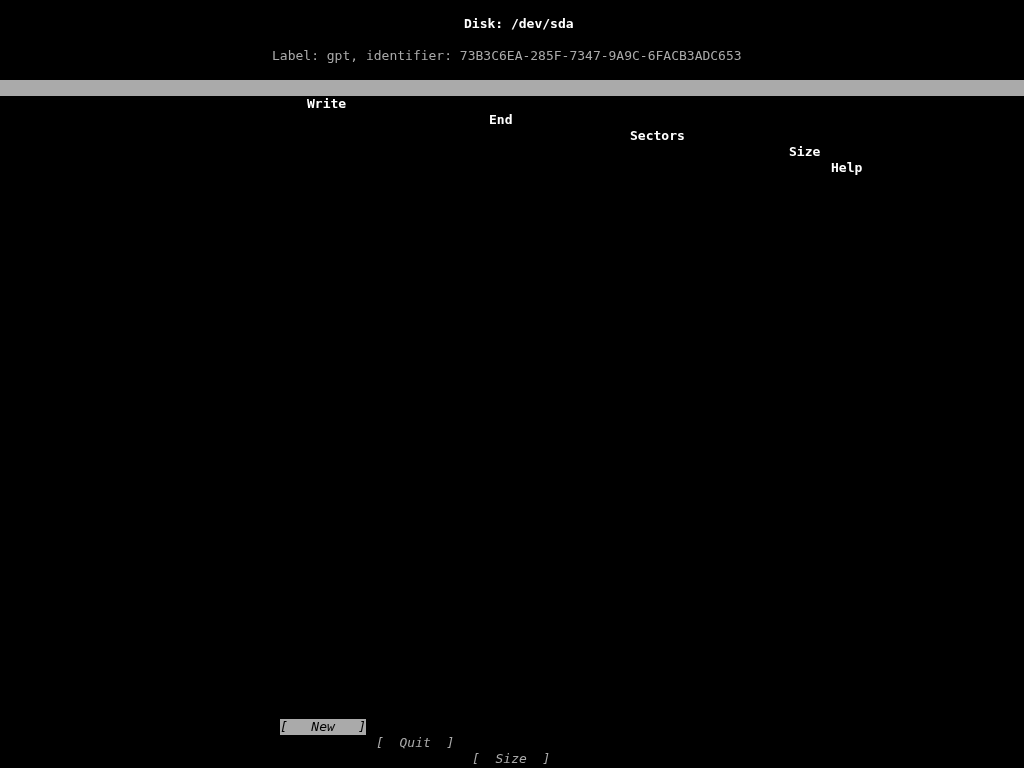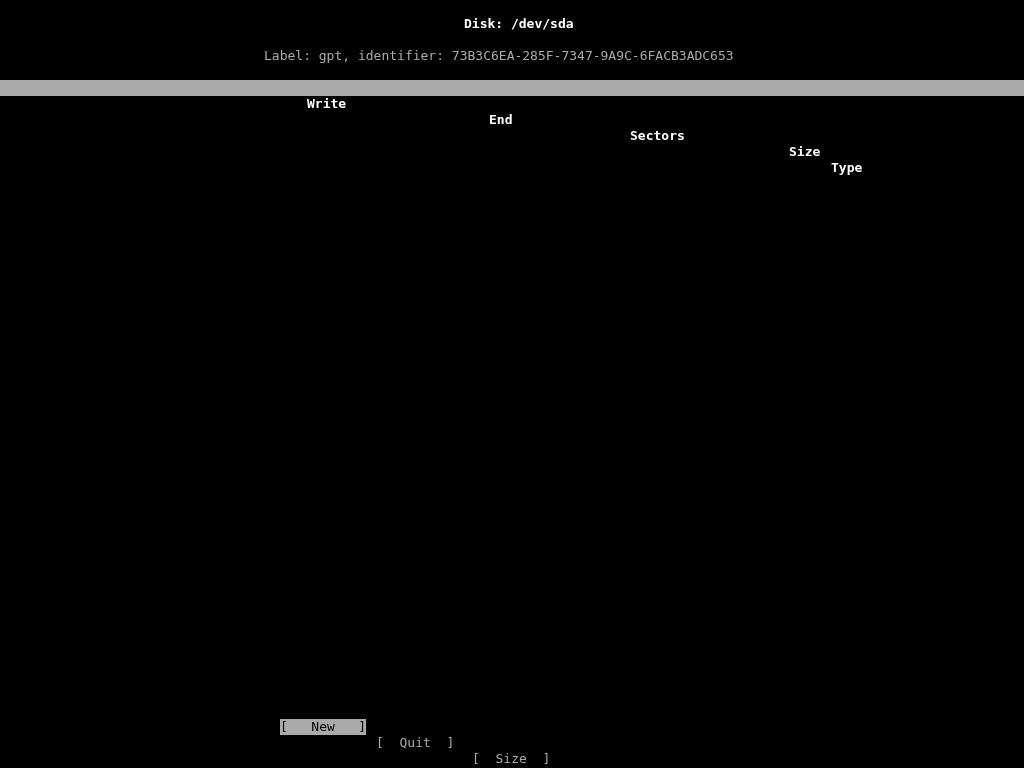--- a/index.html
+++ b/index.html
@@ -63,20 +63,21 @@
   .selected-row .cell {
     color: #000000;
   }
 
   .btn {
     position: absolute;
     height: 16px;
     line-height: 16px;
     white-space: pre;
     color: #aaaaaa;
+    font-style: italic;
   }
   .btn.active {
     background: #aaaaaa;
     color: #000000;
   }
 
   .center-line {
     text-align: center;
   }
 </style>
@@ -84,30 +85,30 @@
 <body>
 
 <div class="screen">
 
   <div class="row center-line" style="top:0px;">
     <span class="cell bold-white" style="left:464px;">Disk: /dev/sda</span>
   </div>
 
 
   <div class="row" style="top:32px;">
-    <span class="cell dim" style="left:264px;text-align:right;">Label: gpt, identifier: 73B3C6EA-285F-7347-9A9C-6FACB3ADC653</span>
+    <span class="cell dim" style="left:272px;text-align:right;">Label: gpt, identifier: 73B3C6EA-285F-7347-9A9C-6FACB3ADC653</span>
   </div>
 
   <div class="row" style="top:64px;">
     <span class="cell bold-white" style="left:29px;">Device</span>
     <span class="cell bold-white" style="left:307px;">Write</span>
     <span class="cell bold-white" style="left:489px;">End</span>
     <span class="cell bold-white" style="left:630px;">Sectors</span>
     <span class="cell bold-white" style="left:789px;">Size</span>
-    <span class="cell bold-white" style="left:831px;">Type</span>
+    <span class="cell bold-white" style="left:831px;">Help</span>
   </div>
 
   <div class="row selected-row" style="top:80px;">
     <span class="cell" style="left:1px;">&gt;&gt;</span>
     <span class="cell" style="left:29px;">Free space</span>
     <span class="cell" style="left:316px;">2048</span>
     <span class="cell" style="left:454px;">41943006</span>
     <span class="cell" style="left:624px;">41940959</span>
     <span class="cell" style="left:793px;">20G</span>
     <span class="cell" style="left:831px;"></span>

